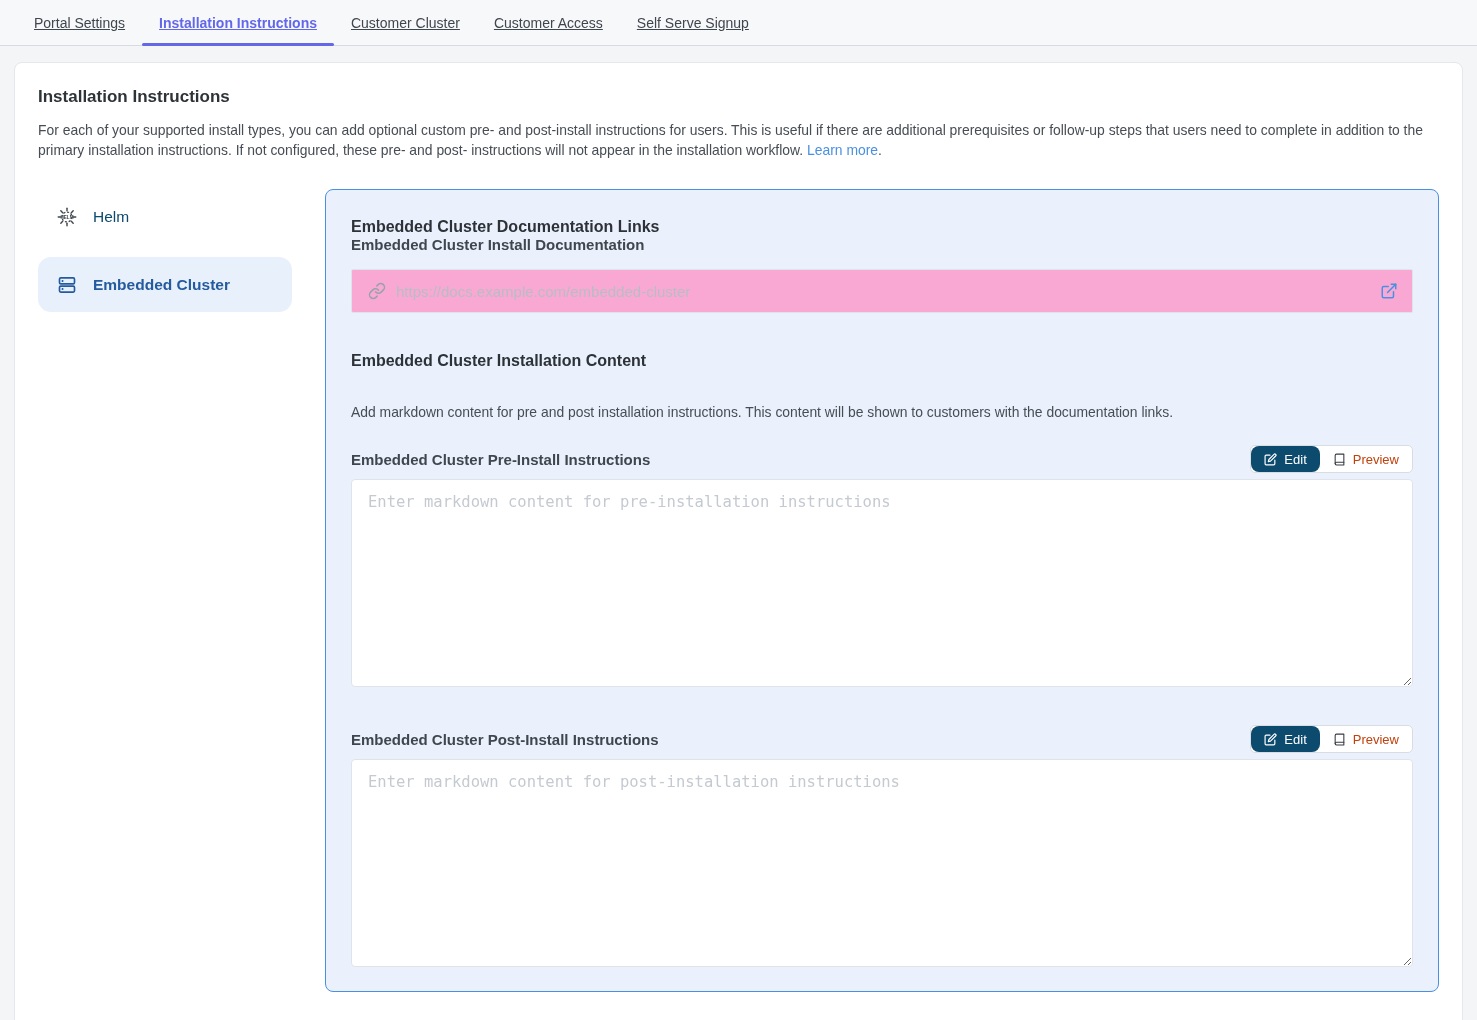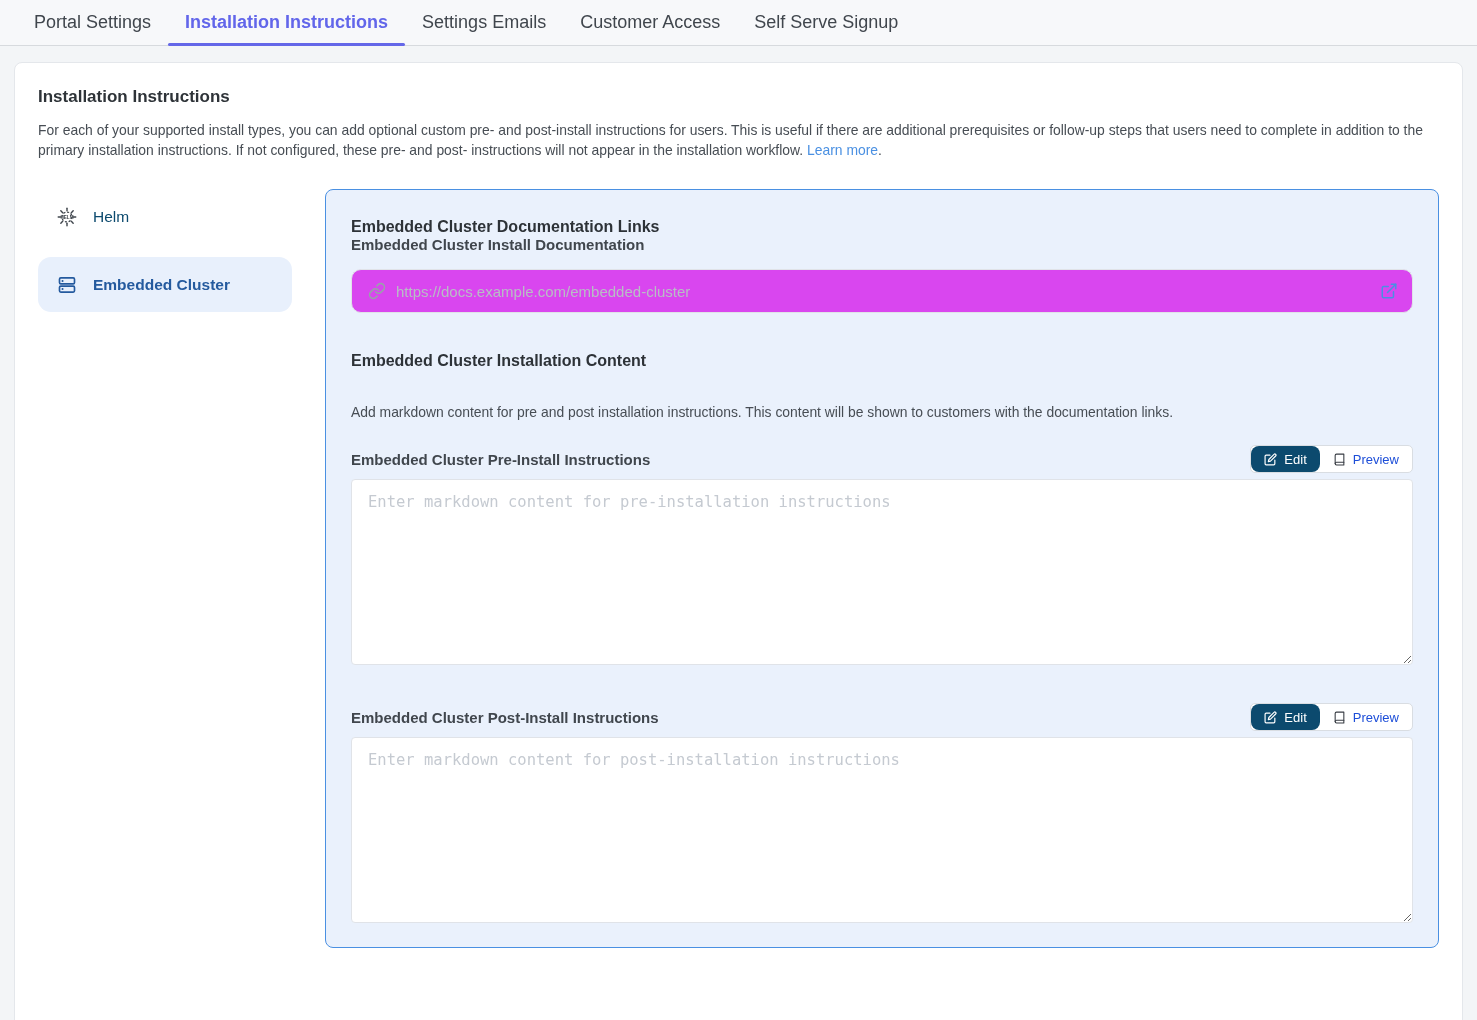--- a/index.html
+++ b/index.html
@@ -11,22 +11,22 @@
   }
 
   
   .tabbar {
     height: 46px; display: flex; align-items: stretch;
     padding-left: 17px; background: #f7f8fa;
     border-bottom: 1px solid #d7dade;
   }
   .tab {
     display: flex; align-items: center; padding: 0 17px;
-    font-size: 18px; color: #40464d; cursor: pointer;
-    position: relative; white-space: nowrap;
+    font-size: 14px; color: #40464d; cursor: pointer;
+    position: relative; white-space: nowrap; text-decoration: underline;
   }
   .tab.active { color: #6266ea; font-weight: 700; }
   .tab.active::after {
     content: ""; position: absolute; left: 0; right: 0; bottom: -1px;
     height: 3px; background: #6467e8; border-radius: 2px;
   }
 
   
   .card {
     margin: 16px 14px 0 14px; background: #ffffff;
@@ -57,22 +57,22 @@
     flex: 1; background: #eaf1fc; border: 1px solid #4a90e2;
     border-radius: 8px; padding: 28px 25px 24px 25px; min-width: 0;
   }
   .panel h2 { font-size: 16px; font-weight: 700; color: #2d3237; }
   .panel h2.links-title { }
   .panel h2.content-title { margin-bottom: 34px; }
   .field-label { font-size: 15px; font-weight: 600; color: #40464d; }
   .label-solo { margin-bottom: 16px; }
 
   .url-input-wrap {
-    height: 44px; background: #d946ef; border: 1px solid #e0e3e8;
-    border-radius: 10px; display: flex; align-items: center;
+    height: 44px; background: #f9a8d4; border: 1px solid #e0e3e8;
+    border-radius: 2px; display: flex; align-items: center;
     padding: 0 14px 0 16px; margin-bottom: 39px;
   }
   .url-input-wrap .link-ic { display: flex; margin-right: 10px; }
   .url-input-wrap input {
     flex: 1; border: none; outline: none; font-size: 15px;
     font-family: "Liberation Sans", sans-serif; color: #3b4045; background: transparent;
   }
   .url-input-wrap input::placeholder { color: #b8bdc5; }
   .ext-ic { display: flex; cursor: pointer; }
 
@@ -87,39 +87,39 @@
   .btn-group {
     display: flex; background: #ffffff; border: 1px solid #d9dde2;
     border-radius: 5px; overflow: hidden;
   }
   .btn {
     display: flex; align-items: center; gap: 7px; height: 26px;
     padding: 0 13px; font-size: 13px; border: none; cursor: pointer;
     font-family: "Liberation Sans", sans-serif; background: transparent;
   }
   .btn-edit { background: #0c4a6e; color: #ffffff; border-radius: 8px; }
-  .btn-preview { color: #1d4ed8; }
+  .btn-preview { color: #c2410c; }
   .btn .b-ic { display: flex; }
 
   textarea.md-area {
-    width: 100%; height: 186px; background: #ffffff;
+    width: 100%; height: 208px; background: #ffffff;
     border: 1px solid #e0e3e8; border-radius: 4px;
     padding: 13px 16px; resize: both;
     font-family: "DejaVu Sans Mono", "Liberation Mono", monospace;
     font-size: 15.5px; color: #3b4045; outline: none; display: block;
   }
   textarea.md-area::placeholder { color: #c5cad1; }
 </style>
 </head>
 <body>
 
 <div class="tabbar">
   <div class="tab">Portal Settings</div>
   <div class="tab active">Installation Instructions</div>
-  <div class="tab">Settings Emails</div>
+  <div class="tab">Customer Cluster</div>
   <div class="tab">Customer Access</div>
   <div class="tab">Self Serve Signup</div>
 </div>
 
 <div class="card">
   <h1 class="page-title">Installation Instructions</h1>
   <p class="page-desc"><span>For each of your supported install types, you can add optional custom pre- and post-install instructions for users. This is useful if there are additional prerequisites or follow-up steps that users need to complete in addition to the primary installation instructions. If not configured, these pre- and post- instructions will not appear in the installation workflow.</span>
     <a>Learn more</a><span>.</span></p>
 
   <div class="columns">

